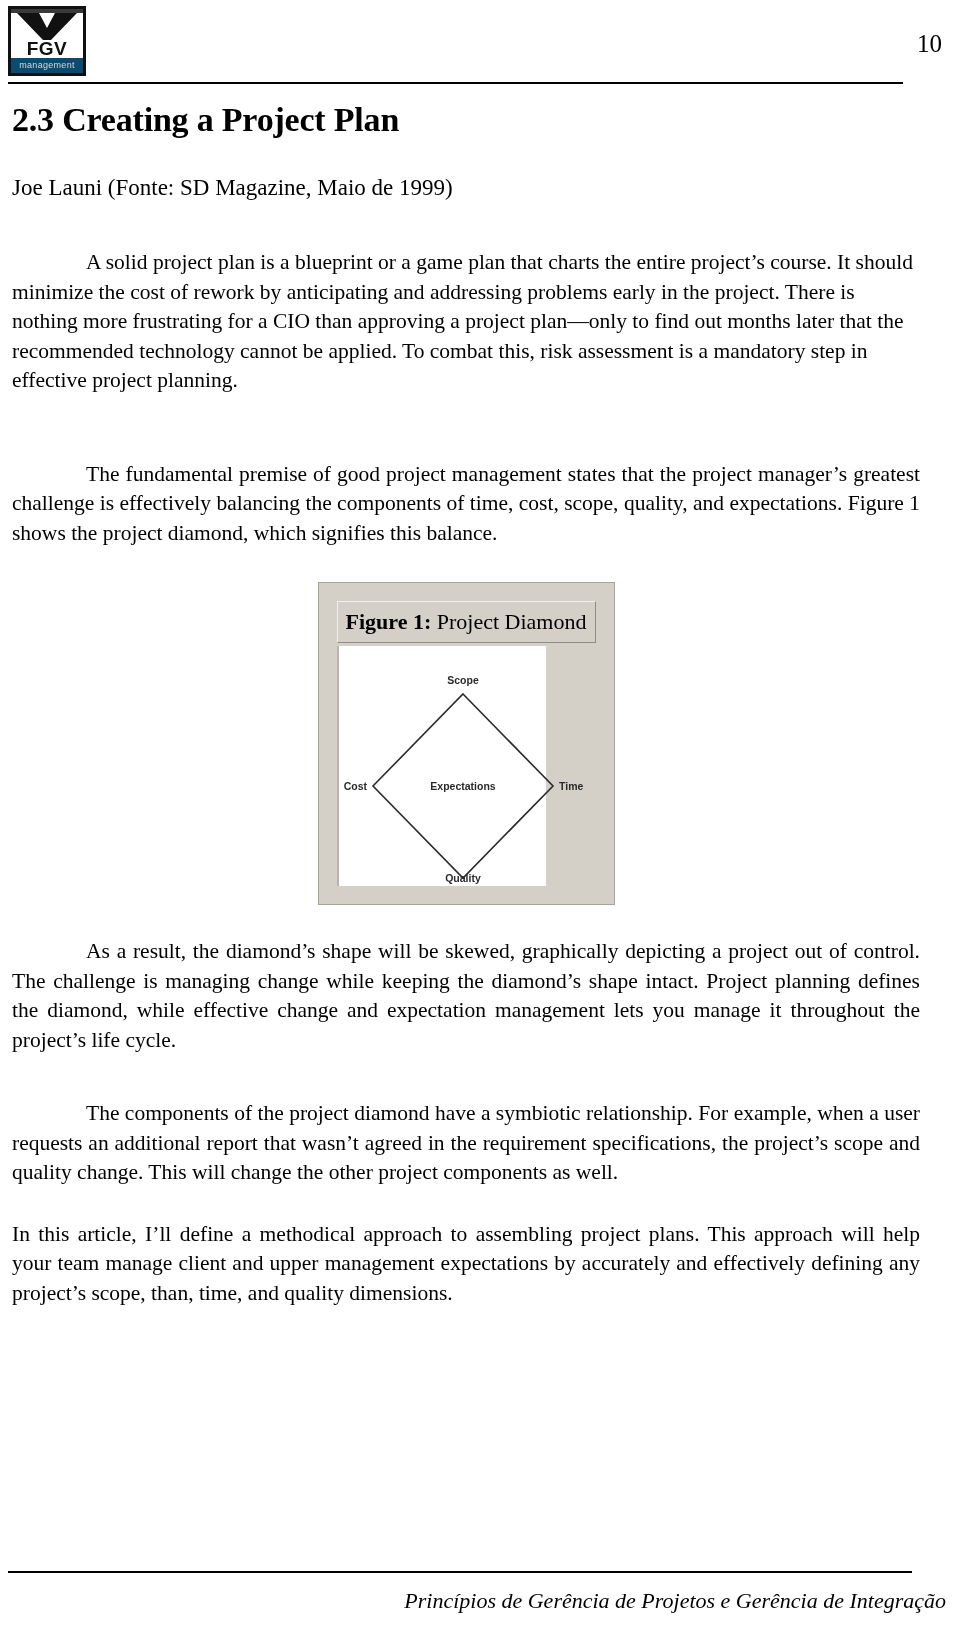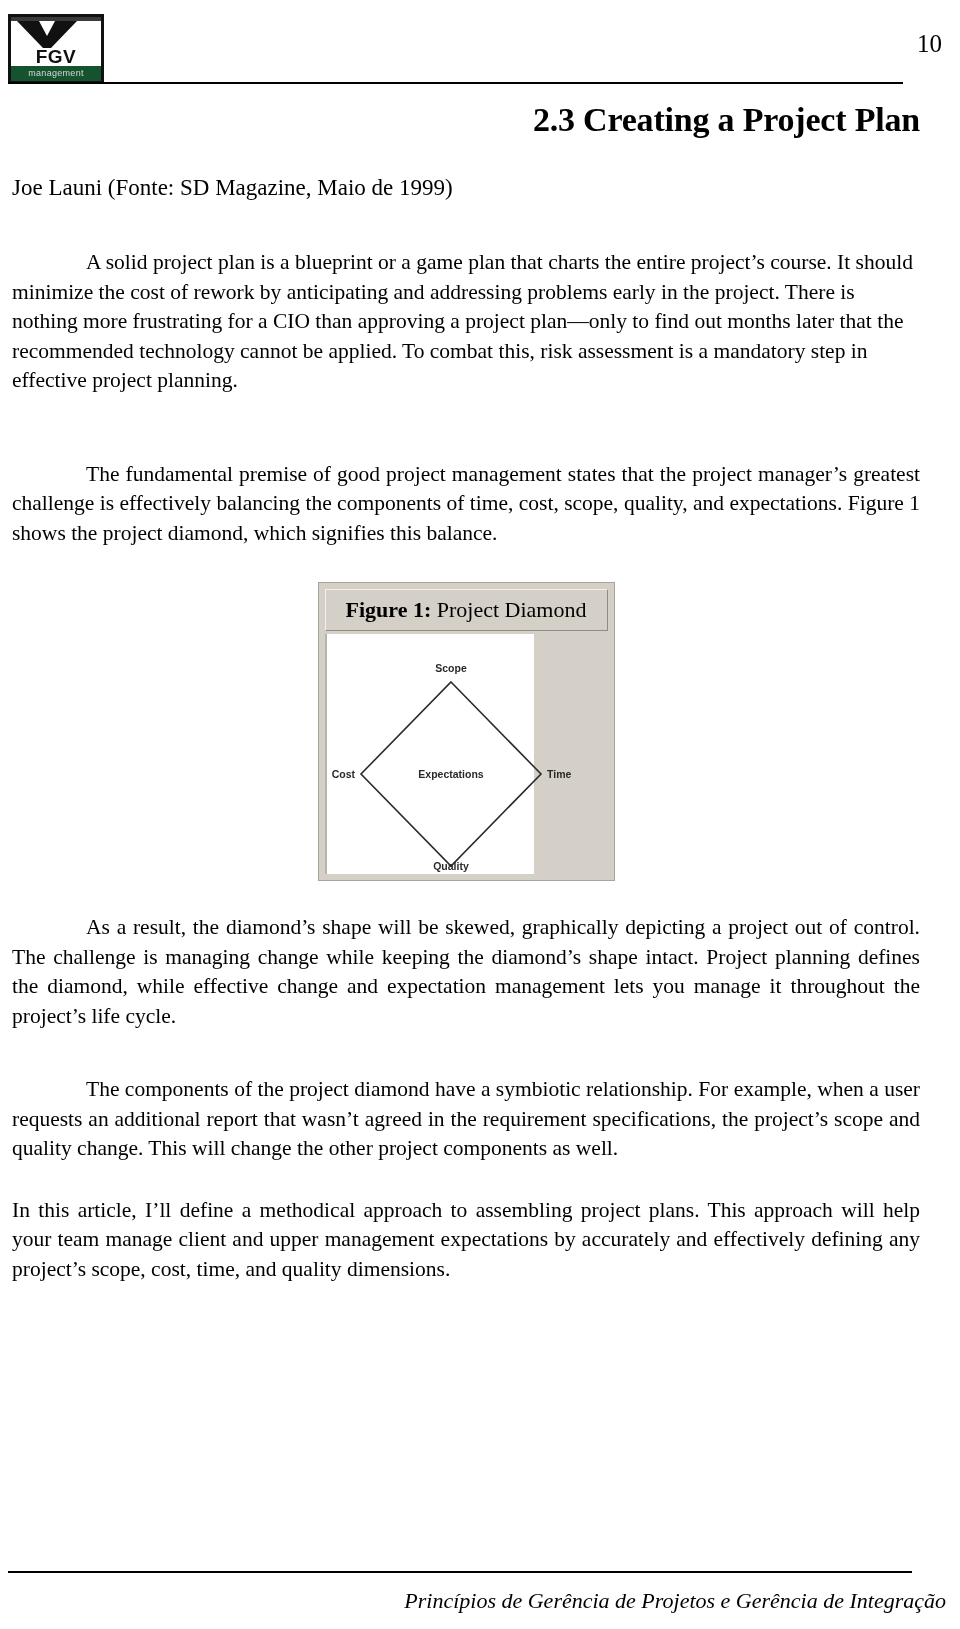--- a/index.html
+++ b/index.html
@@ -20,22 +20,22 @@
   #page-header {
     position: absolute;
     left: 0;
     top: 0;
     width: 960px;
     height: 92px;
   }
   #logo {
     position: absolute;
     left: 8px;
-    top: 14px;
-    width: 96px;
+    top: 6px;
+    width: 78px;
     height: 70px;
     border: 3px solid #111111;
     background: #ffffff;
     box-sizing: border-box;
     overflow: hidden;
   }
   #logo .logo-topbar {
     position: absolute;
     left: 0; top: 0;
     width: 100%;
@@ -61,21 +61,21 @@
     letter-spacing: 0.5px;
     color: #111111;
     line-height: 20px;
   }
   #logo .logo-sub {
     position: absolute;
     left: 0;
     bottom: 0;
     width: 100%;
     height: 15px;
-    background: #14532d;
+    background: #0c4a6e;
     color: #d8d8d8;
     font-family: "Liberation Sans", sans-serif;
     font-size: 9px;
     line-height: 15px;
     text-align: center;
     letter-spacing: 0.3px;
   }
   #page-number {
     position: absolute;
     right: 18px;
@@ -101,21 +101,20 @@
     top: 100px;
     width: 908px;
   }
   h1#section-title {
     margin: 0;
     padding: 0;
     font-size: 34px;
     line-height: 40px;
     font-weight: bold;
     letter-spacing: -0.2px;
-    text-align: right;
   }
   #byline {
     margin: 34px 0 0 0;
     font-size: 23px;
     line-height: 28px;
   }
 
   p.para {
     margin: 0;
     font-size: 21.5px;
@@ -136,21 +135,21 @@
   #figure-block {
     margin-top: 34px;
     display: flex;
     justify-content: center;
   }
   #figure-frame {
     width: 297px;
     background: #d4d0c8;
     border: 1px solid #a8a49c;
     box-sizing: border-box;
-    padding: 6px;
+    padding: 18px;
   }
   #figure-caption-bar {
     height: 42px;
     background: #d4d0c8;
     border-top: 1px solid #f2f0ec;
     border-left: 1px solid #f2f0ec;
     border-right: 1px solid #908c84;
     border-bottom: 1px solid #908c84;
     display: flex;
     align-items: center;
@@ -262,18 +261,18 @@
         </div>
       </div>
 
     </div>
   </div>
 
   <p class="para indent" id="para-4">As a result, the diamond’s shape will be skewed, graphically depicting a project out of control. The challenge is managing change while keeping the diamond’s shape intact. Project planning defines the diamond, while effective change and expectation management lets you manage it throughout the project’s life cycle.</p>
 
   <p class="para indent" id="para-3">The components of the project diamond have a symbiotic relationship. For example, when a user requests an additional report that wasn’t agreed in the requirement specifications, the project’s scope and quality change. This will change the other project components as well.</p>
 
-  <p class="para" id="para-5">In this article, I’ll define a methodical approach to assembling project plans. This approach will help your team manage client and upper management expectations by accurately and effectively defining any project’s scope, cost, time, and quality dimensions.</p>
+  <p class="para" id="para-5">In this article, I’ll define a methodical approach to assembling project plans. This approach will help your team manage client and upper management expectations by accurately and effectively defining any project’s scope, than, time, and quality dimensions.</p>
 
 </div>
 
 <div id="footer-rule"></div>
 <div id="footer-text">Princípios de Gerência de Projetos e Gerência de Integração</div>
 
 </body></html>

